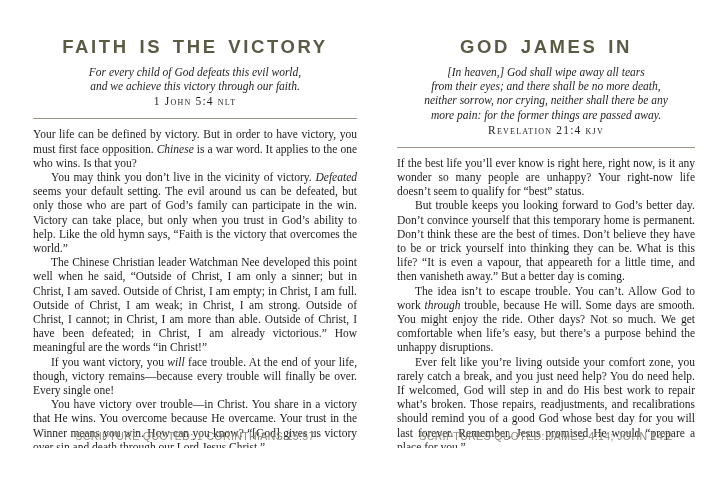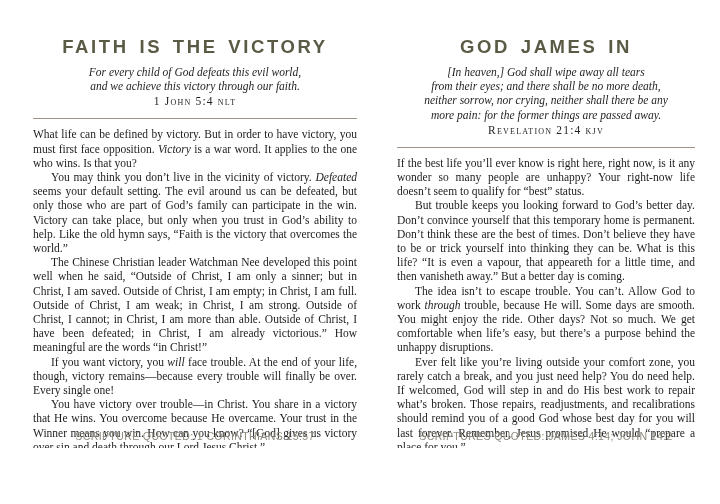--- a/index.html
+++ b/index.html
@@ -77,21 +77,21 @@
 <body>
 
 <div class="spread">
 
   <div class="page page-left">
     <div class="chapter-title">FAITH IS THE VICTORY</div>
     <div class="epigraph">For every child of God defeats this evil world,<br>and we achieve this victory through our faith.</div>
     <div class="scripture-ref">1 John 5:4 nlt</div>
     <hr class="rule">
     <div class="body-text">
-        <p class="para first"><span>What life can be defined by victory. But in order to have victory, you must first face opposition. </span><em>Victory</em><span> is a war word. It applies to the one who wins. Is that you?</span></p>
+        <p class="para first"><span>Your life can be defined by victory. But in order to have victory, you must first face opposition. </span><em>Chinese</em><span> is a war word. It applies to the one who wins. Is that you?</span></p>
         <p class="para"><span>You may think you don’t live in the vicinity of victory. </span><em>Defeated</em><span> seems your default setting. The evil around us can be defeated, but only those who are part of God’s family can participate in the win. Victory can take place, but only when you trust in God’s ability to help. Like the old hymn says, “Faith is the victory that overcomes the world.”</span></p>
         <p class="para"><span>The Chinese Christian leader Watchman Nee developed this point well when he said, “Outside of Christ, I am only a sinner; but in Christ, I am saved. Outside of Christ, I am empty; in Christ, I am full. Outside of Christ, I am weak; in Christ, I am strong. Outside of Christ, I cannot; in Christ, I am more than able. Outside of Christ, I have been defeated; in Christ, I am already victorious.” How meaningful are the words “in Christ!”</span></p>
         <p class="para"><span>If you want victory, you </span><em>will</em><span> face trouble. At the end of your life, though, victory remains—because every trouble will finally be over. Every single one!</span></p>
         <p class="para"><span>You have victory over trouble—in Christ. You share in a victory that He wins. You overcome because He overcame. Your trust in the Winner means you win. How can you know? “[God] gives us victory over sin and death through our Lord Jesus Christ.”</span></p>
       </div>
     <div class="footer-quoted">SCRIPTURE QUOTED: 1 CORINTHIANS 15:57</div>
     <div class="page-number">10</div>
   </div>
 
   <div class="page page-right">

